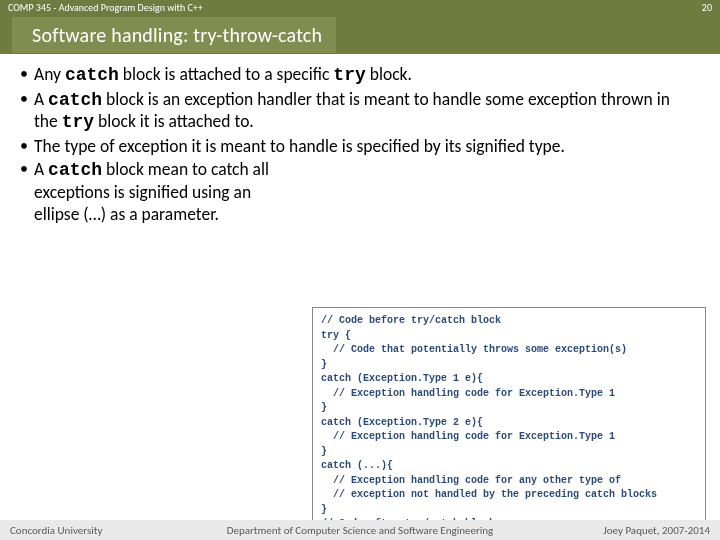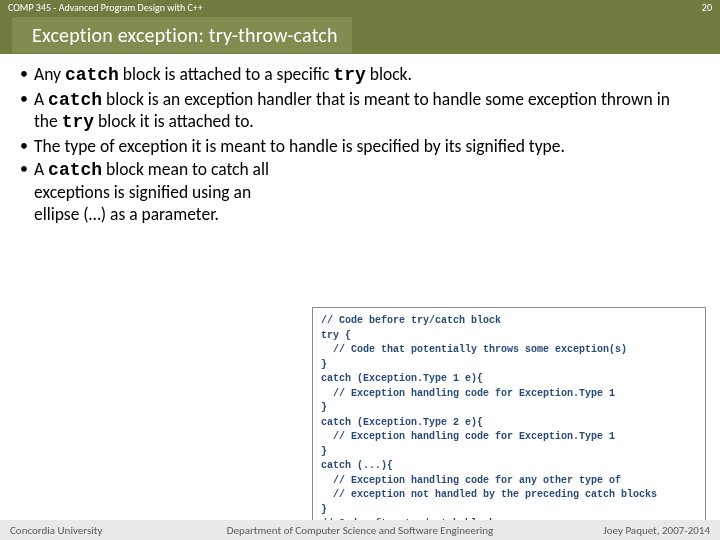--- a/index.html
+++ b/index.html
@@ -100,21 +100,21 @@
 </style>
 </head>
 <body>
 
 <div class="header-thin">
   <span>COMP 345 - Advanced Program Design with C++</span>
   <span>20</span>
 </div>
 
 <div class="title-band">
-  <div class="title-inner">Exception exception: try-throw-catch</div>
+  <div class="title-inner">Software handling: try-throw-catch</div>
 </div>
 
 <div class="content">
   <ul class="bullets" id="bullet-list">
       <li>Any <span class="code-kw">catch</span> block is attached to a specific <span class="code-kw">try</span> block.</li>
       <li>A <span class="code-kw">catch</span> block is an exception handler that is meant to handle some exception thrown in the <span class="code-kw">try</span> block it is attached to.</li>
       <li>The type of exception it is meant to handle is specified by its signified type.</li>
       <li class="last-li">A <span class="code-kw">catch</span> block mean to catch all exceptions is signified using an ellipse (…) as a parameter.</li>
     </ul>
   <div class="codebox">

